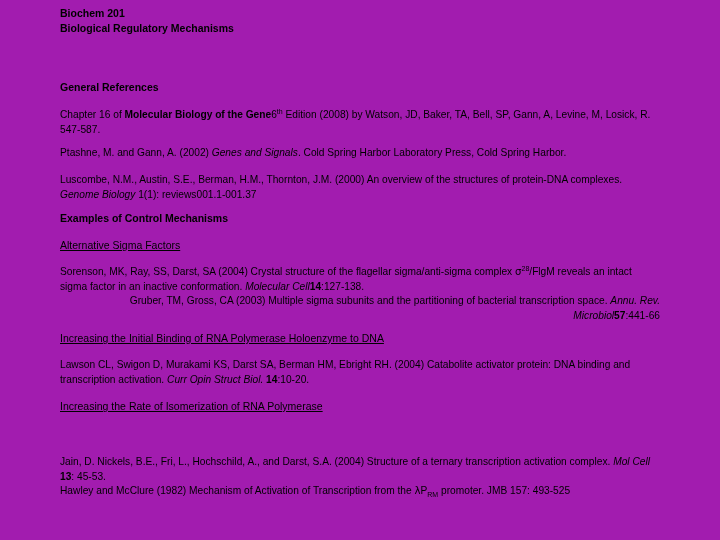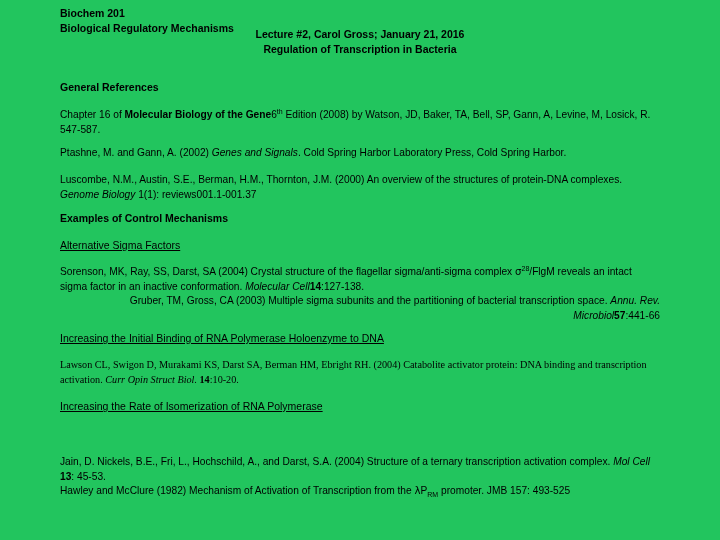--- a/index.html
+++ b/index.html
@@ -11,21 +11,21 @@
     width: 720px;
     height: 540px;
     font-family: "Liberation Sans", sans-serif;
     color: #000000;
     overflow: hidden;
   }
   .page {
     position: relative;
     width: 720px;
     height: 540px;
-    background: #22c55e;
+    background: #a21caf;
   }
   .course-block {
     position: absolute;
     left: 60px;
     top: 6px;
     font-size: 10.5px;
     font-weight: bold;
     line-height: 14.5px;
     white-space: nowrap;
   }
@@ -83,24 +83,20 @@
 </head>
 <body>
 
 <div class="page">
 
   <div class="course-block">
     <div>Biochem 201</div>
     <div>Biological Regulatory Mechanisms</div>
   </div>
 
-  <div class="lecture-block">
-    <span class="line">Lecture #2, Carol Gross; January 21, 2016</span>
-    <span class="line">Regulation of Transcription in Bacteria</span>
-  </div>
 
   <div class="section-head" style="top:81px;">General References</div>
 
   <div class="ref" style="top:108px;">
     <span>Chapter 16 of </span><b>Molecular Biology of the Gene</b><span>6</span><sup>th</sup><span> Edition (2008) by Watson, JD, Baker, TA, Bell, SP, Gann, A, Levine, M, Losick, R. 547-587.</span>
   </div>
 
   <div class="ref" style="top:146px;">
     <span>Ptashne, M. and Gann, A. (2002) </span><i>Genes and Signals</i><span>. Cold Spring Harbor Laboratory Press, Cold Spring Harbor.</span>
   </div>
@@ -116,21 +112,21 @@
   <div class="ref" style="top:265px;">
     <span>Sorenson, MK, Ray, SS, Darst, SA (2004) Crystal structure of the flagellar sigma/anti-sigma complex </span><span class="sig">σ</span><sup>28</sup><span>/FlgM reveals an intact sigma factor in an inactive conformation.  </span><i>Molecular Cell</i><b>14</b><span>:127-138.</span>
   </div>
 
   <div class="ref" style="top:294px;text-align:right;">
     <span>Gruber, TM, Gross, CA (2003) Multiple sigma subunits and the partitioning of bacterial transcription space. </span><i>Annu. Rev. Microbiol</i><b>57</b><span>:441-66</span>
   </div>
 
   <div class="sub-head" style="top:332px;">Increasing the Initial Binding of RNA Polymerase Holoenzyme to DNA</div>
 
-  <div class="ref" style="top:358px;font-family:Liberation Serif, serif;">
+  <div class="ref" style="top:358px;">
     <span>Lawson CL, Swigon D, Murakami KS, Darst SA, Berman HM, Ebright RH. (2004) Catabolite activator protein: DNA binding and transcription activation. </span><i>Curr Opin Struct Biol.</i><b> 14</b><span>:10-20.</span>
   </div>
 
   <div class="sub-head" style="top:400px;">Increasing the Rate of Isomerization of RNA Polymerase</div>
 
 
   <div class="ref" style="top:455px;">
     <span>Jain, D. Nickels, B.E., Fri, L., Hochschild, A., and Darst, S.A. (2004) Structure of a ternary transcription activation complex. </span><i>Mol Cell</i><b> 13</b><span>: 45-53.</span>
   </div>
 

